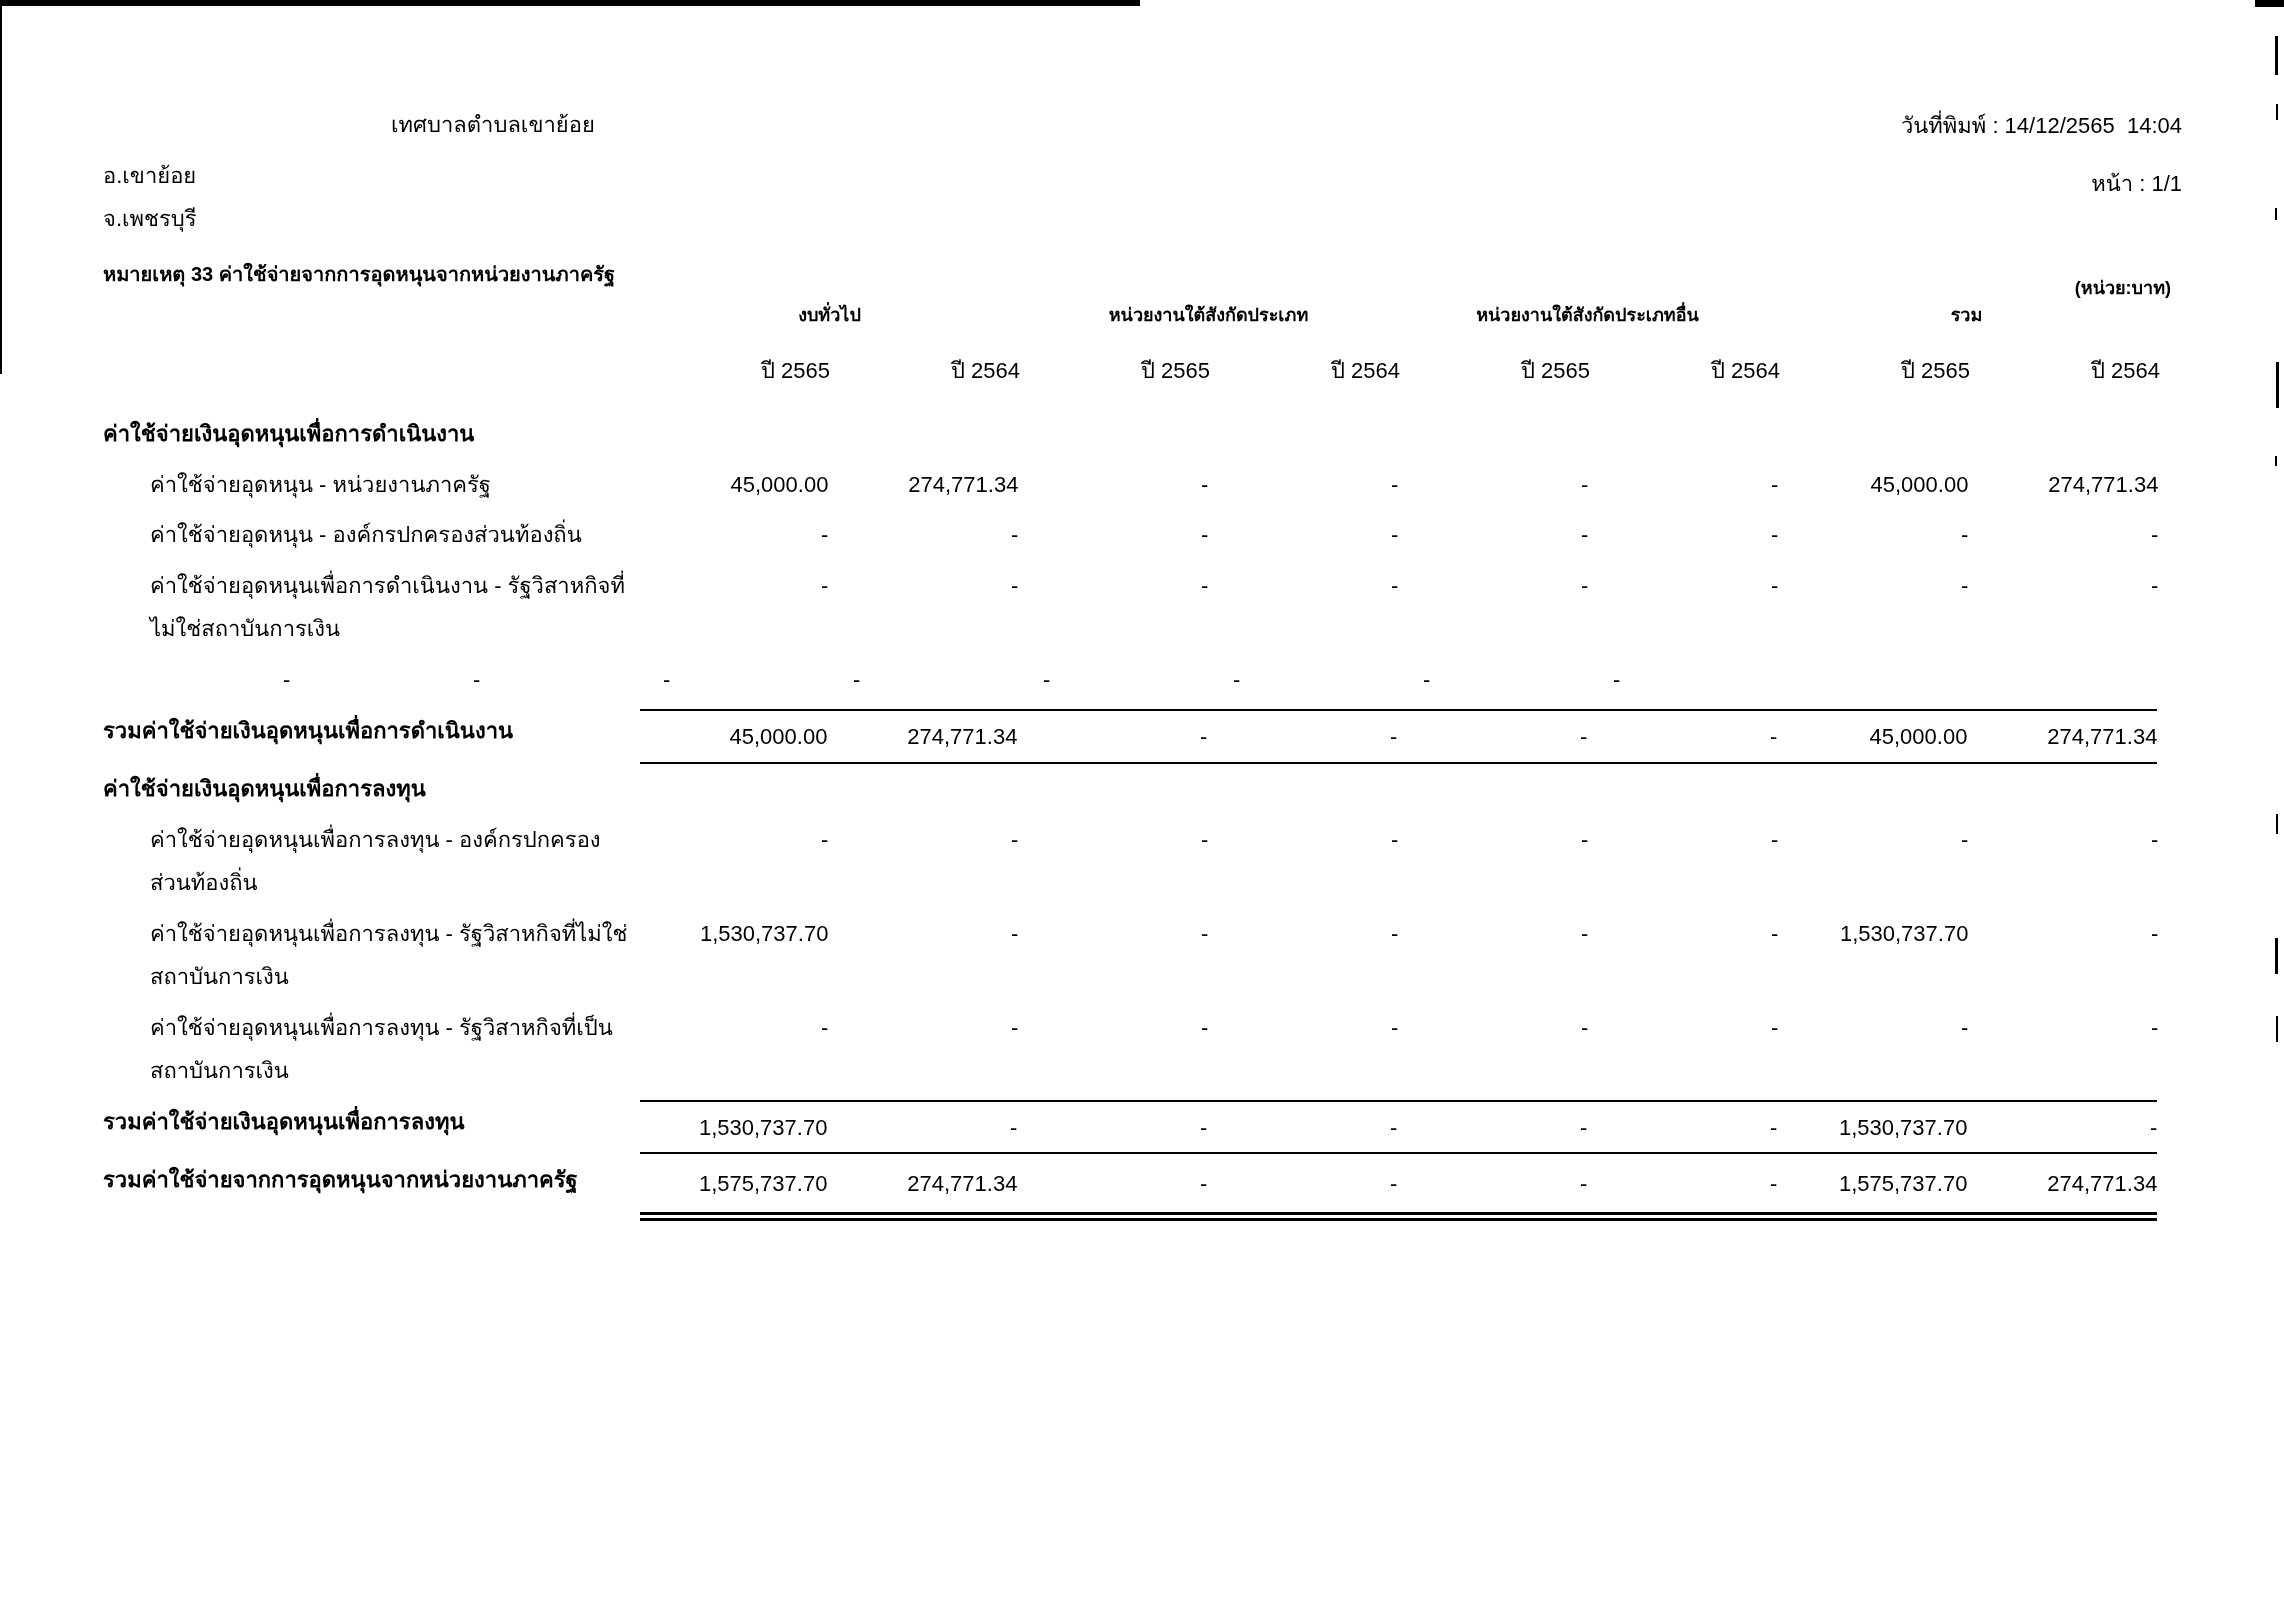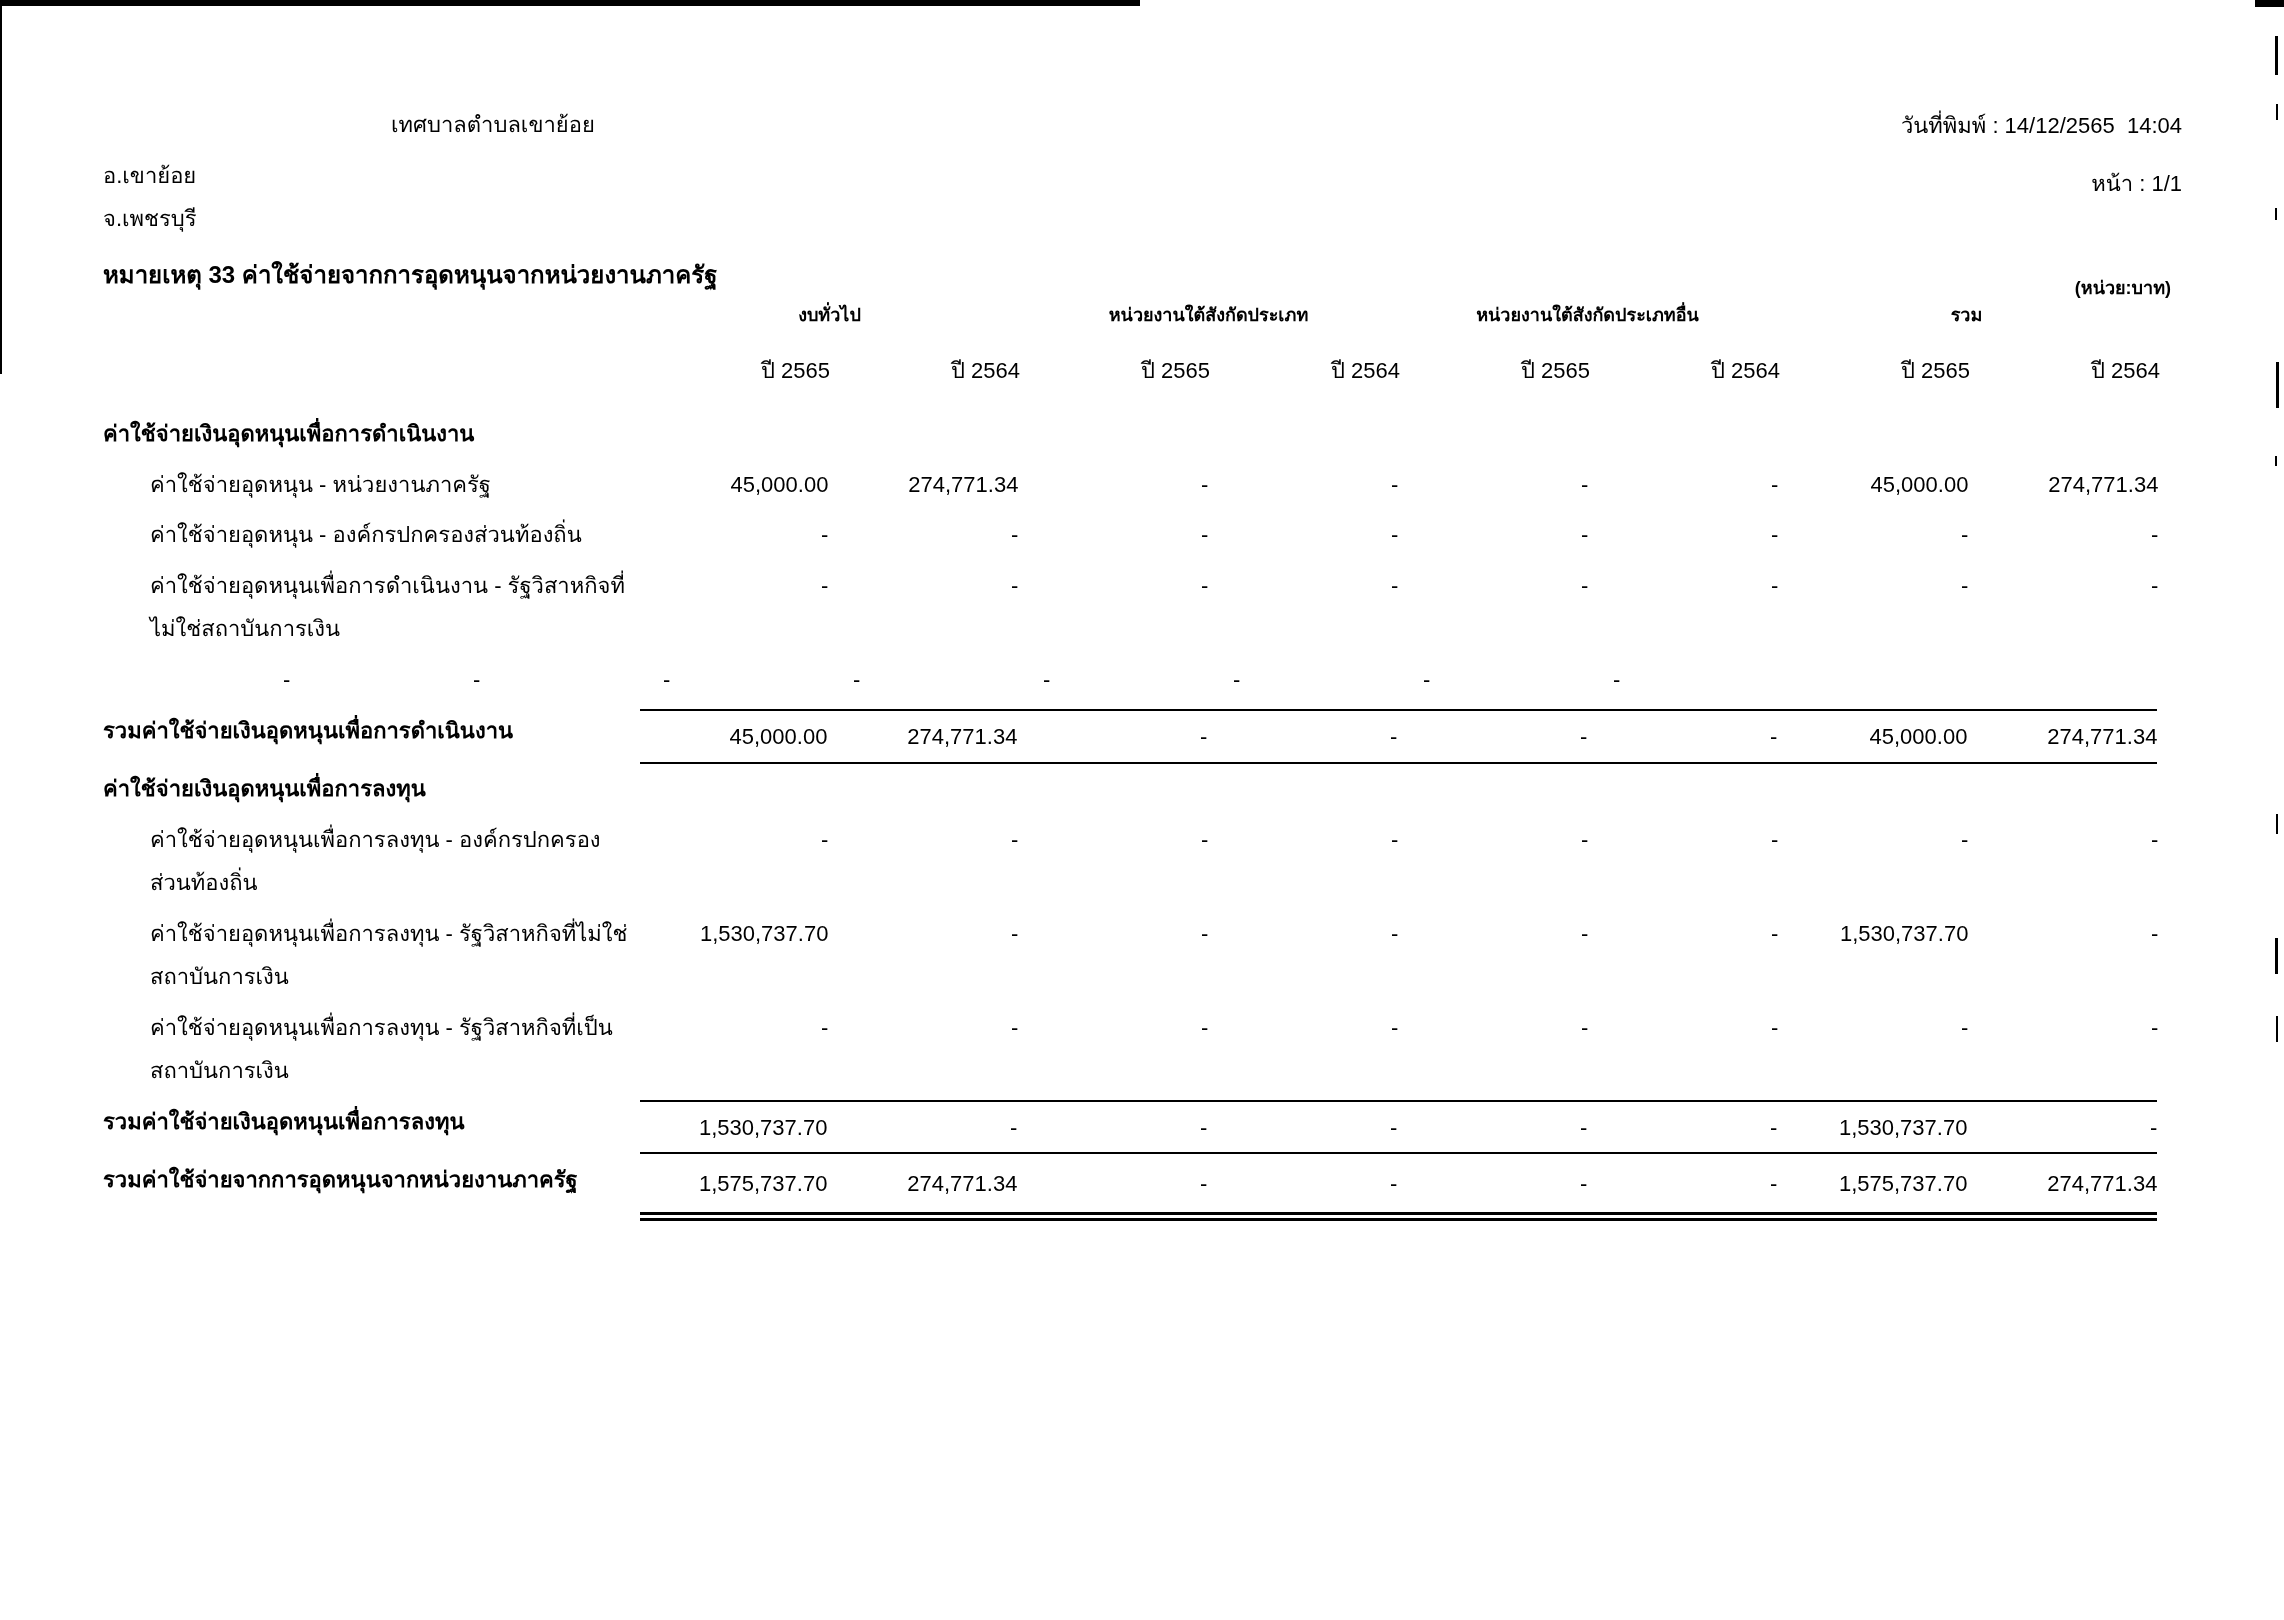--- a/index.html
+++ b/index.html
@@ -13,21 +13,21 @@
   }
   
   .artifact{position:absolute;background:#000;}
   
   .hdr-text{position:absolute;font-size:22px;line-height:29px;white-space:pre;margin-top:24px;}
   #municipality{left:391px;top:86px;}
   #district{left:103px;top:137px;}
   #province{left:103px;top:180px;}
   #print-date{right:102px;top:87px;}
   #page-label{right:102px;top:145px;text-align:right;}
-  #note-title{left:103px;top:236px;font-weight:bold;font-size:24px;}
+  #note-title{left:103px;top:236px;font-weight:bold;font-size:20px;}
   #unit-label{right:113px;top:250px;font-weight:bold;font-size:18px;}
   
   #tablewrap{position:absolute;left:103px;top:296px;width:2059px;}
   .trow{display:flex;align-items:flex-start;}
   .rlabel{width:537px;flex:0 0 537px;font-size:22px;line-height:43px;
           overflow-wrap:anywhere;}
   .nums{display:flex;flex:0 0 1517px;width:1517px;}
   .cell{width:190px;flex:0 0 190px;text-align:right;padding-right:2.6px;
         box-sizing:border-box;font-size:22px;line-height:43px;}
   

